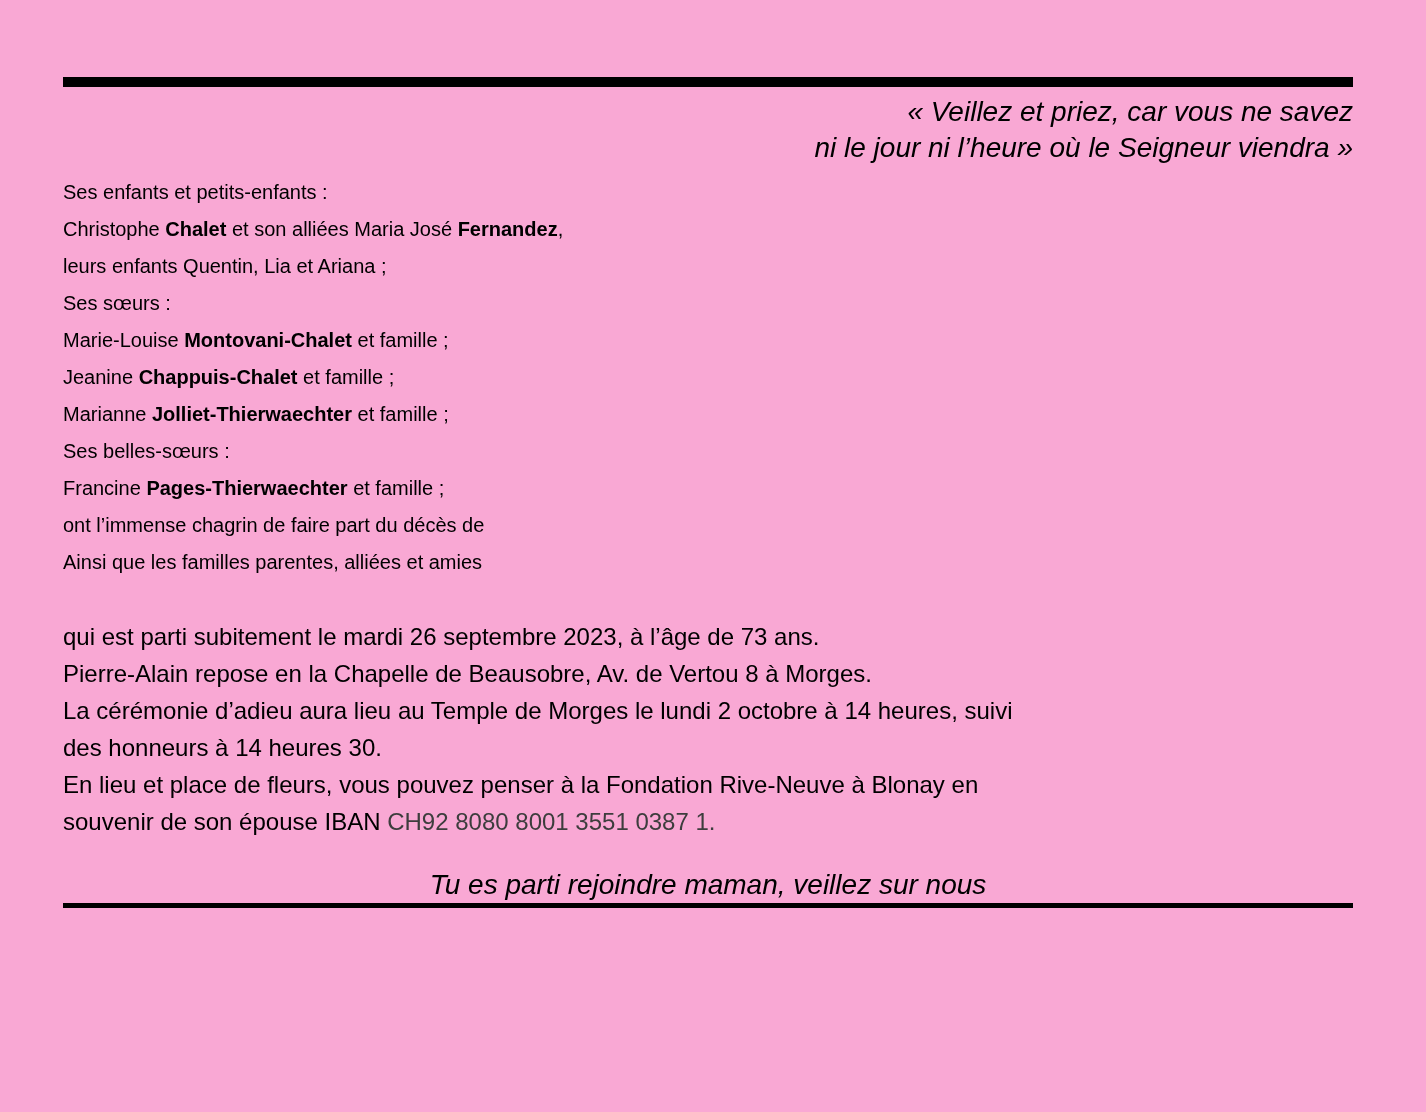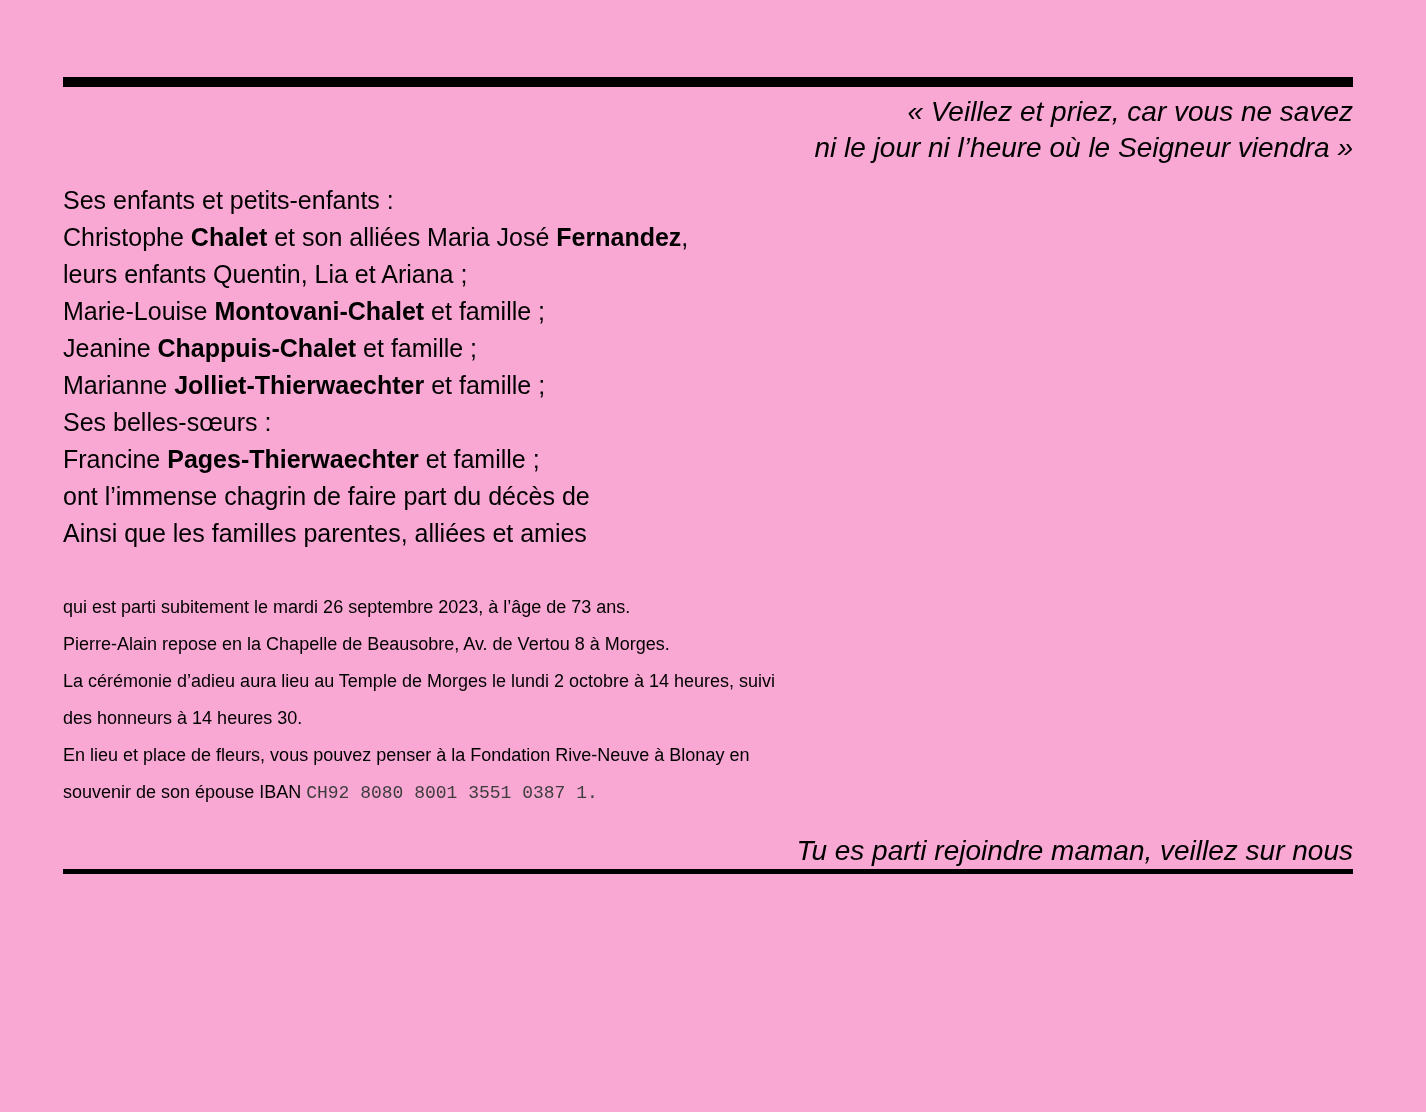--- a/index.html
+++ b/index.html
@@ -28,39 +28,39 @@
     background: #000000;
   }
   .quote {
     margin-top: 7px;
     text-align: right;
     font-style: italic;
     font-size: 28px;
     line-height: 36px;
   }
   .family {
-    margin-top: 16px;
-    font-size: 25px;
+    margin-top: 8px;
+    font-size: 20px;
     line-height: 37px;
   }
   .deceased {
     margin: 31px 0 0 0;
     text-align: center;
     font-weight: bold;
     font-size: 37px;
     line-height: 40px;
   }
   .details {
     margin-top: 37px;
-    font-size: 18px;
+    font-size: 24px;
     line-height: 37px;
   }
   .epitaph {
-    margin-top: 20px;
-    text-align: right;
+    margin-top: 26px;
+    text-align: center;
     font-style: italic;
     font-size: 28px;
     line-height: 37px;
   }
   .bottom-rule {
     margin-top: 0px;
     height: 5px;
     background: #000000;
   }
   .b { font-weight: bold; }
@@ -75,37 +75,38 @@
 
     <div class="quote">
       <div>« Veillez et priez, car vous ne savez</div>
       <div>ni le jour ni l’heure où le Seigneur viendra »</div>
     </div>
 
     <div class="family">
         <div><span>Ses enfants et petits-enfants :</span></div>
         <div><span>Christophe </span><span class="b">Chalet</span><span> et son alliées Maria José </span><span class="b">Fernandez</span><span>,</span></div>
         <div><span>leurs enfants Quentin, Lia et Ariana ;</span></div>
+        <div><span>Ses sœurs :</span></div>
         <div><span>Marie-Louise </span><span class="b">Montovani-Chalet</span><span> et famille ;</span></div>
         <div><span>Jeanine </span><span class="b">Chappuis-Chalet</span><span> et famille ;</span></div>
         <div><span>Marianne </span><span class="b">Jolliet-Thierwaechter</span><span> et famille ;</span></div>
         <div><span>Ses belles-sœurs :</span></div>
         <div><span>Francine </span><span class="b">Pages-Thierwaechter</span><span> et famille ;</span></div>
         <div><span>ont l’immense chagrin de faire part du décès de</span></div>
         <div><span>Ainsi que les familles parentes, alliées et amies</span></div>
       </div>
 
 
     <div class="details">
         <div><span>qui est parti subitement le mardi 26 septembre 2023, à l’âge de 73 ans.</span></div>
         <div><span>Pierre-Alain repose en la Chapelle de Beausobre, Av. de Vertou 8 à Morges.</span></div>
         <div><span>La cérémonie d’adieu aura lieu au Temple de Morges le lundi 2 octobre à 14 heures, suivi</span></div>
         <div><span>des honneurs à 14 heures 30.</span></div>
         <div><span>En lieu et place de fleurs, vous pouvez penser à la Fondation Rive-Neuve à Blonay en</span></div>
-        <div><span>souvenir de son épouse IBAN </span><span style="color: rgb(61, 61, 61); font-family: Liberation Mono, monospace;">CH92 8080 8001 3551 0387 1.</span></div>
+        <div><span>souvenir de son épouse IBAN </span><span style="color: rgb(61, 61, 61);">CH92 8080 8001 3551 0387 1.</span></div>
       </div>
 
     <div class="epitaph">Tu es parti rejoindre maman, veillez sur nous</div>
 
     <div class="bottom-rule"></div>
 
   </div>
 </div>
 
 </body></html>

